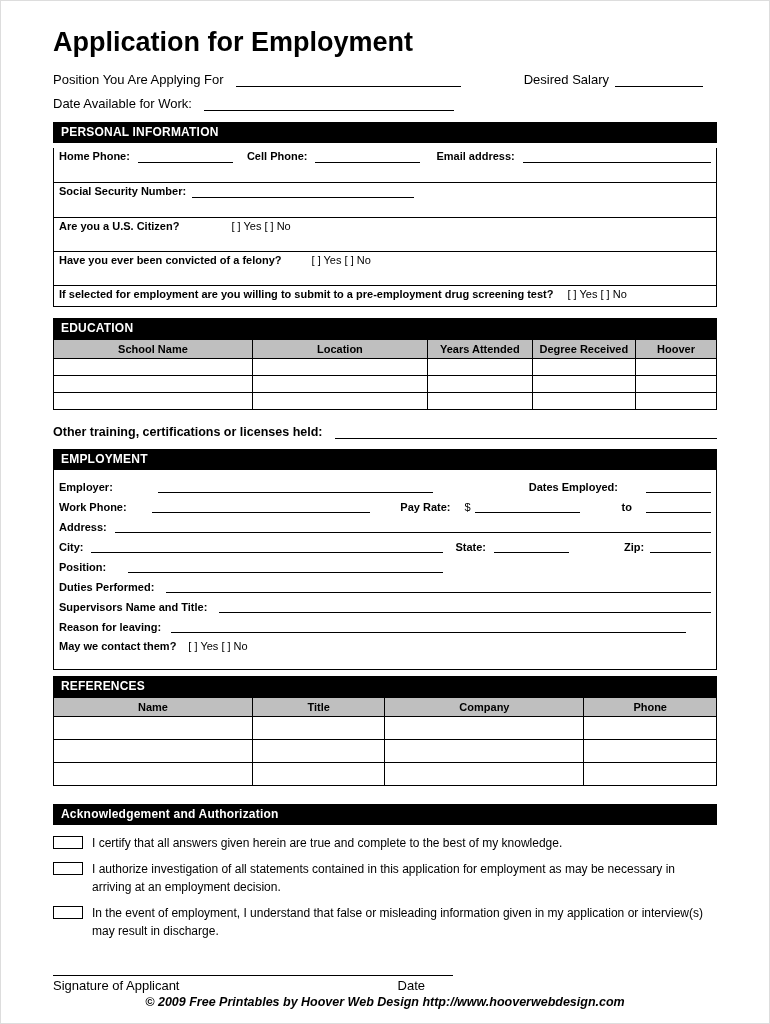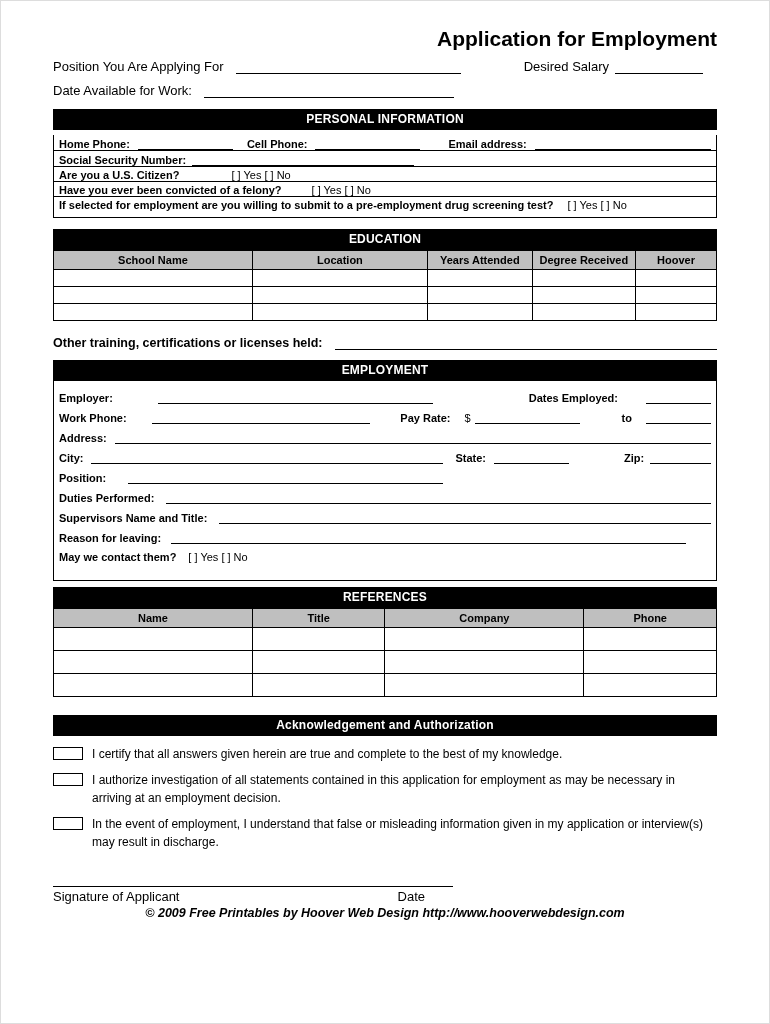--- a/index.html
+++ b/index.html
@@ -1,37 +1,37 @@
 <!DOCTYPE html>
 <html><head>
 <meta charset="utf-8">
 <style>
   * { margin:0; padding:0; box-sizing:border-box; }
   html, body { background:#f2f2f2; }
   body { font-family:"Liberation Sans","DejaVu Sans",sans-serif; color:#000; }
   .page { width:770px; height:1024px; margin:0 auto; background:#fff; border:1px solid #ddd;
           padding:26px 52px 0 52px; position:relative; overflow:hidden; }
 
-  .title { text-align:right; font-size:21px; font-weight:bold; margin-bottom:8px; }
+  .title { text-align:left; font-size:27px; font-weight:bold; margin-bottom:14px; }
 
   .toprow { display:flex; align-items:flex-end; font-size:13px; margin-bottom:9px; }
   .fline { border-bottom:1px solid #000; height:13px; display:inline-block; }
 
   .bar { background:#000; color:#fff; font-weight:bold; font-size:12px;
-         padding:3px 8px 4px 8px; letter-spacing:0.2px;text-align:center; }
+         padding:3px 8px 4px 8px; letter-spacing:0.2px; }
   .box { border:1px solid #000; border-top:none; }
 
   .blbl { font-weight:bold; font-size:11px; white-space:nowrap; }
   .plain { font-size:11px; white-space:nowrap; }
 
   .pcols { display:flex; padding:10px 5px 0 5px; }
   .pcol .line { border-bottom:1px solid #000; height:12px; }
   .pcol .plbl { font-weight:bold; font-size:11px; padding-top:2px; }
 
-  .prow { display:flex; align-items:center; padding:2px 5px 0 5px; }
+  .prow { display:flex; align-items:flex-start; padding:2px 5px 19px 5px; }
   .rule { border-bottom:1px solid #000; }
 
   table { border-collapse:collapse; width:100%; table-layout:fixed; }
   th { background:#bfbfbf; border:1px solid #000; font-size:11px; font-weight:bold; padding:3px 2px; }
   td { border:1px solid #000; }
   .edu td { height:17px; }
   .ref td { height:23px; }
 
   .otrow { display:flex; align-items:flex-end; margin-top:15px; }
   .otrow .blbl2 { font-weight:bold; font-size:12.5px; white-space:nowrap; }
@@ -70,21 +70,21 @@
   <div class="bar">PERSONAL INFORMATION</div>
   <div class="box">
 
 
 
     <div class="prow rule" style="margin-top:5px;">
       <span class="blbl">Home Phone:</span>
       <span class="fline" style="width:95px; margin-left:8px;"></span>
       <span class="blbl" style="margin-left:14px;">Cell Phone:</span>
       <span class="fline" style="width:105px; margin-left:8px;"></span>
-      <span class="blbl" style="margin-left:28px;">Email address:</span>
+      <span class="blbl" style="margin-left:16px;">Email address:</span>
       <span class="fline" style="flex:1; margin-left:8px;"></span>
     </div>
 
     <div class="prow rule">
       <span class="blbl">Social Security Number:</span>
       <span class="fline" style="width:222px; margin-left:6px;"></span>
     </div>
 
     <div class="prow rule">
       <span class="blbl">Are you a U.S. Citizen?</span>

